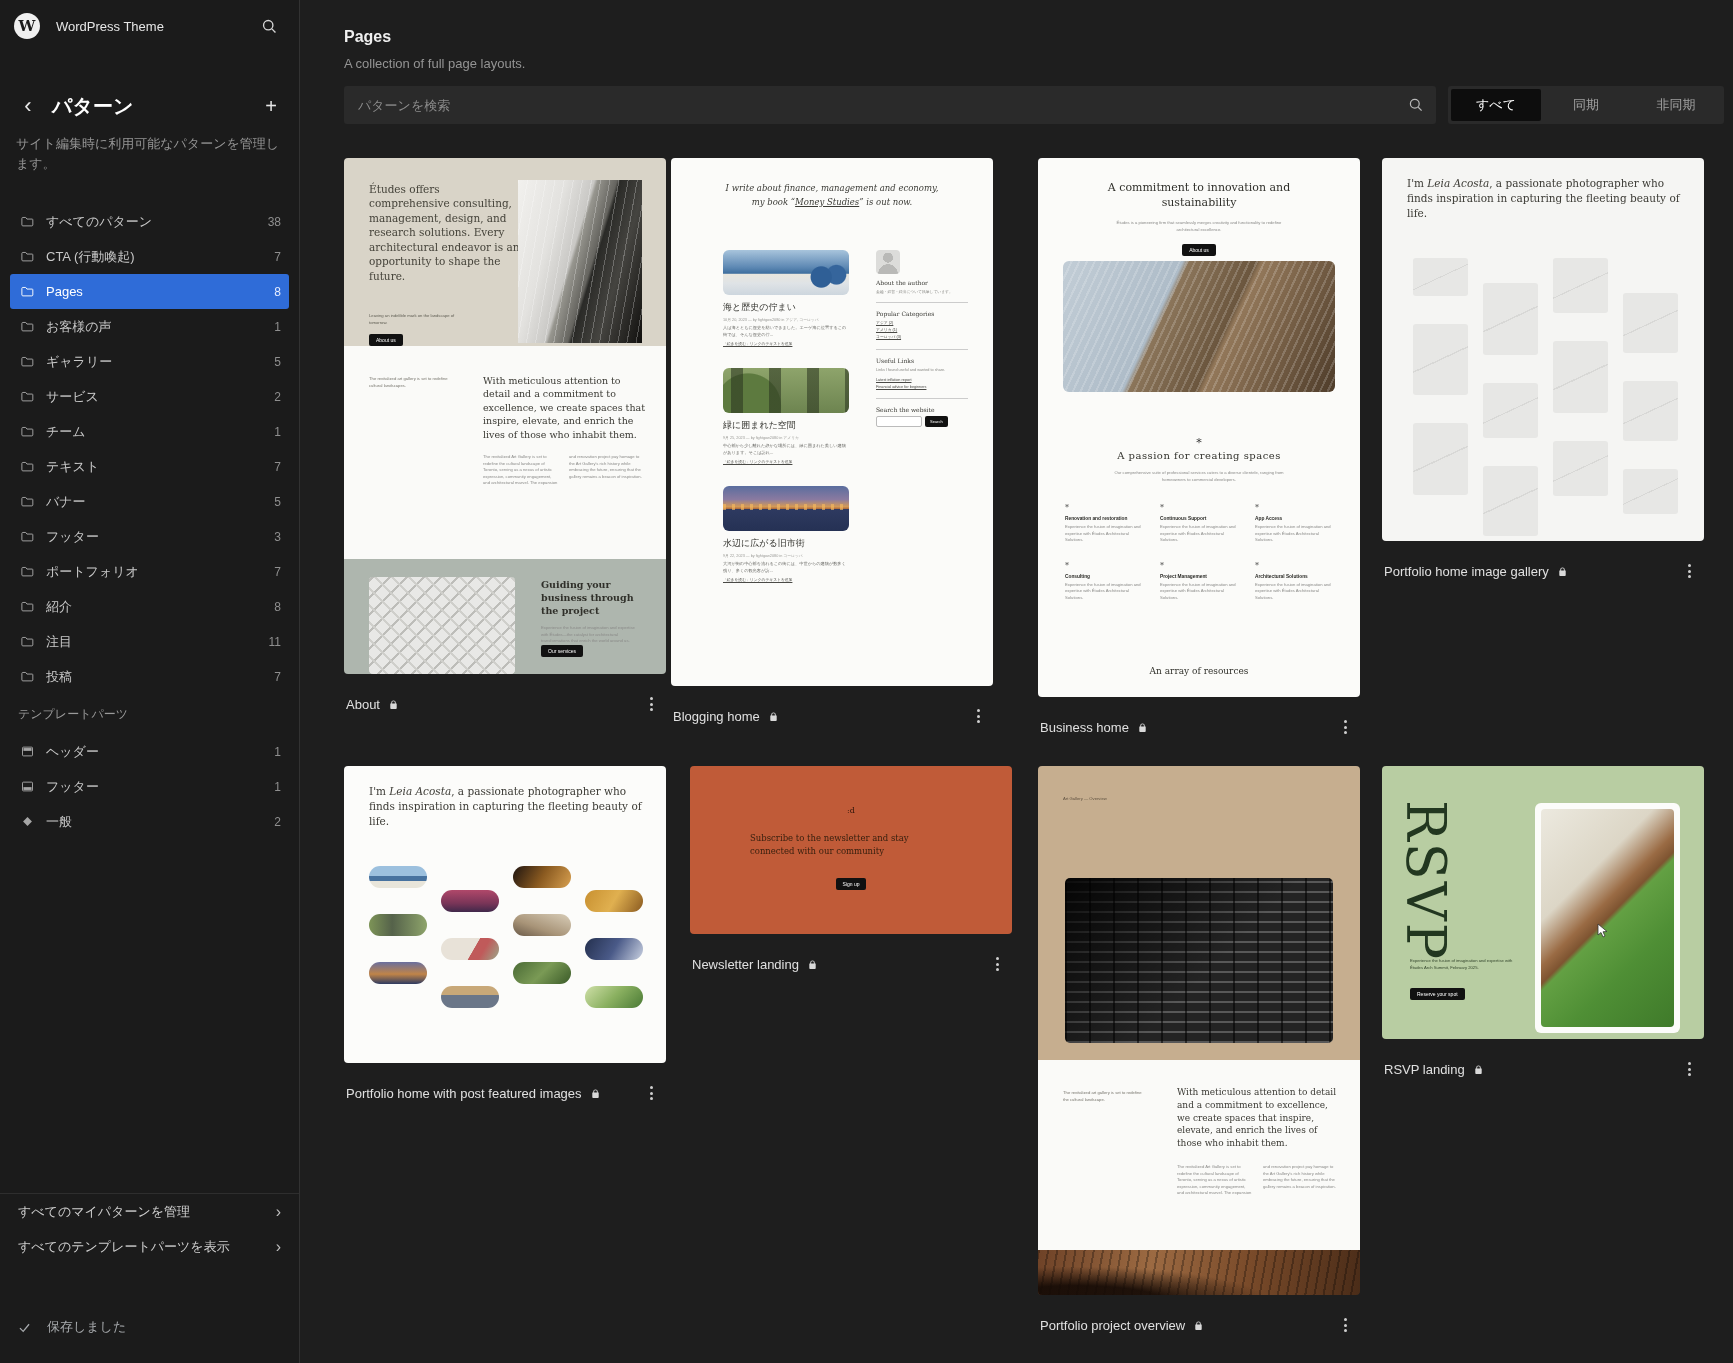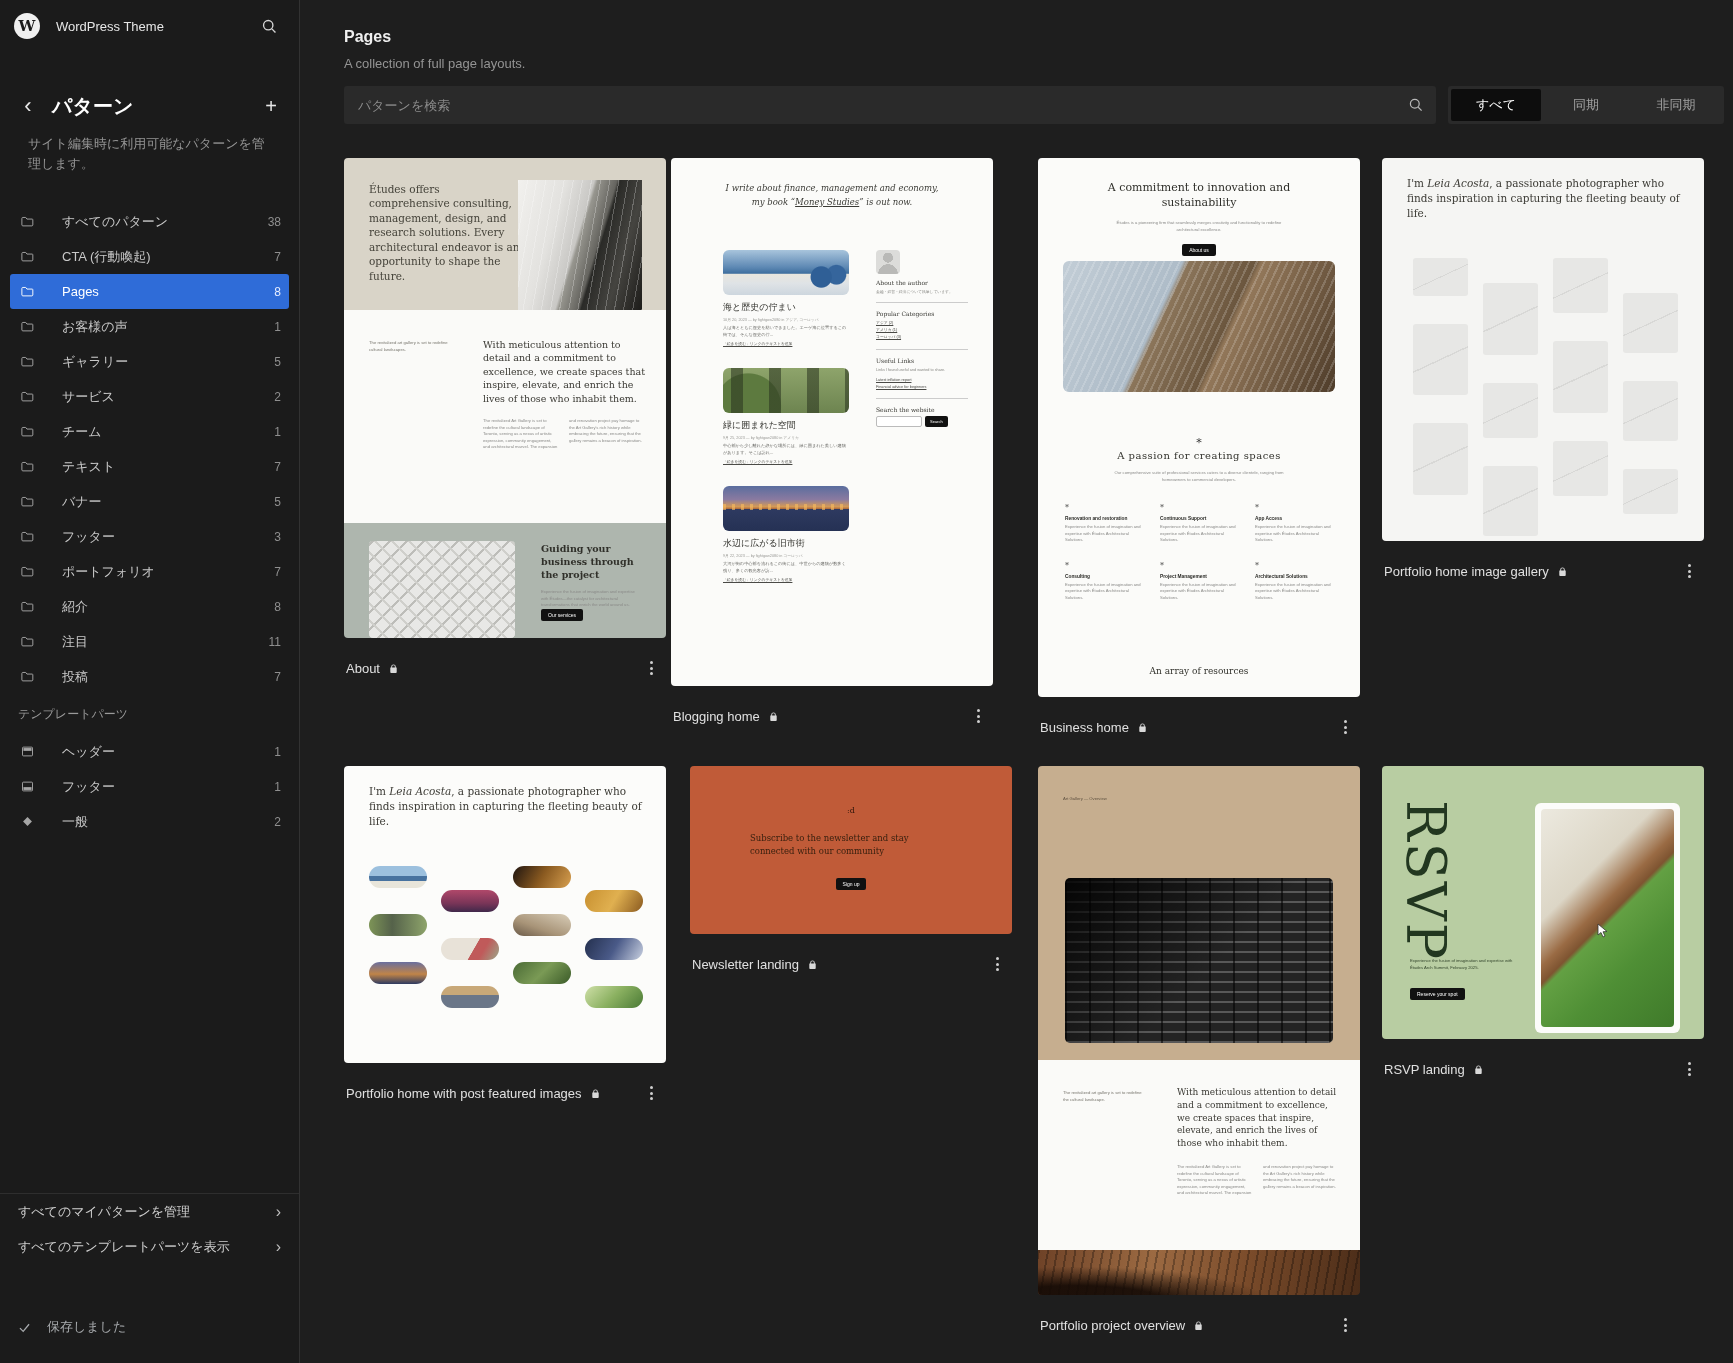--- a/index.html
+++ b/index.html
@@ -17,24 +17,24 @@
     font-weight:bold; font-size:15px; cursor:pointer; }
   .brand { margin-left:16px; font-size:13px; color:#e6e6e6; }
   .icon-btn { margin-left:auto; width:32px; height:32px; display:flex; align-items:center;
     justify-content:center; cursor:pointer; border-radius:3px; }
   .sb-head { display:flex; align-items:center; padding:0 14px; margin-top:36px; height:36px; }
   .back-chev { width:28px; height:28px; display:flex; align-items:center; justify-content:center;
     font-size:22px; color:#e8e8e8; cursor:pointer; }
   .sb-title { font-size:20px; font-weight:600; color:#fff; margin-left:10px; }
   .plus-btn { margin-left:auto; width:28px; height:28px; display:flex; align-items:center;
     justify-content:center; font-size:20px; color:#e8e8e8; cursor:pointer; }
-  .sb-desc { padding:0 28px; margin-top:10px; font-size:13px; line-height:1.55; color:#949494; }
+  .sb-desc { padding:0 16px; margin-top:10px; font-size:13px; line-height:1.55; color:#949494; }
   .cat-list { position:absolute; left:10px; right:10px; top:204px; }
   .cat-row { display:flex; align-items:center; height:35px; padding:0 8px; border-radius:3px;
-    cursor:pointer; color:#c9c9c9; font-size:13px;gap:16px; }
+    cursor:pointer; color:#c9c9c9; font-size:13px; }
   .cat-row .ico { display:flex; width:18px; justify-content:center; }
   .cat-row .lbl { margin-left:10px; }
   .cat-row .cnt { margin-left:auto; color:#8f8f8f; font-size:12px; }
   .cat-row.selected { background:#2f6cd8; color:#fff; }
   .cat-row.selected .cnt { color:#e6edff; }
   .sb-section-h { position:absolute; left:18px; top:706px; font-size:12px; color:#9a9a9a; }
   .tp-list { position:absolute; left:10px; right:10px; top:734px; }
   .sb-footer { position:absolute; left:0; right:0; top:1193px; border-top:1px solid #2e2e2e; }
   .sb-link { display:flex; align-items:center; height:35px; padding:0 18px; font-size:13px;
     color:#cfcfcf; cursor:pointer; }
@@ -63,21 +63,21 @@
     font-size:13px; color:#e0e0e0; }
   .kebab { margin-left:auto; display:flex; flex-direction:column; gap:2.5px; padding:5px;
     cursor:pointer; margin-right:6px; }
   .kebab i { width:3px; height:3px; border-radius:50%; background:#cfcfcf; }
   
   .serif { font-family:"DejaVu Serif", serif; }
   .tiny { font-size:4.2px; line-height:1.55; color:#8a8a88; }
   .btn-dark { display:inline-block; background:#111; color:#fdfdfd; font-size:5px;
     padding:3px 7px; border-radius:2px; }
   
-  .ab-hero { position:relative; height:152px; background:#d9d4c8; }
+  .ab-hero { position:relative; height:188px; background:#d9d4c8; }
   .ab-hero .htext { position:absolute; left:25px; top:24px; width:152px; font-size:10.5px;
     line-height:1.38; color:#45433a; }
   .ab-hero .hcap { position:absolute; left:25px; top:155px; width:90px; font-size:4.2px;
     line-height:1.6; color:#5e5c52; }
   .ab-hero .hbtn { position:absolute; left:25px; top:176px; }
   .img-abhero { position:absolute; left:174px; top:22px; width:124px; height:163px;
     background:
       repeating-linear-gradient(100deg, rgba(255,255,255,.25) 0 1px, transparent 1px 9px),
       linear-gradient(107deg,#f2f1ee 0%,#e3e2df 28%,#c9c8c5 44%,#97968f 46%,#65645f 57%,#2a2a27 59%,#454440 74%,#11100e 100%); }
   .ab-mid { position:relative; height:213px; background:#fafaf8; }

